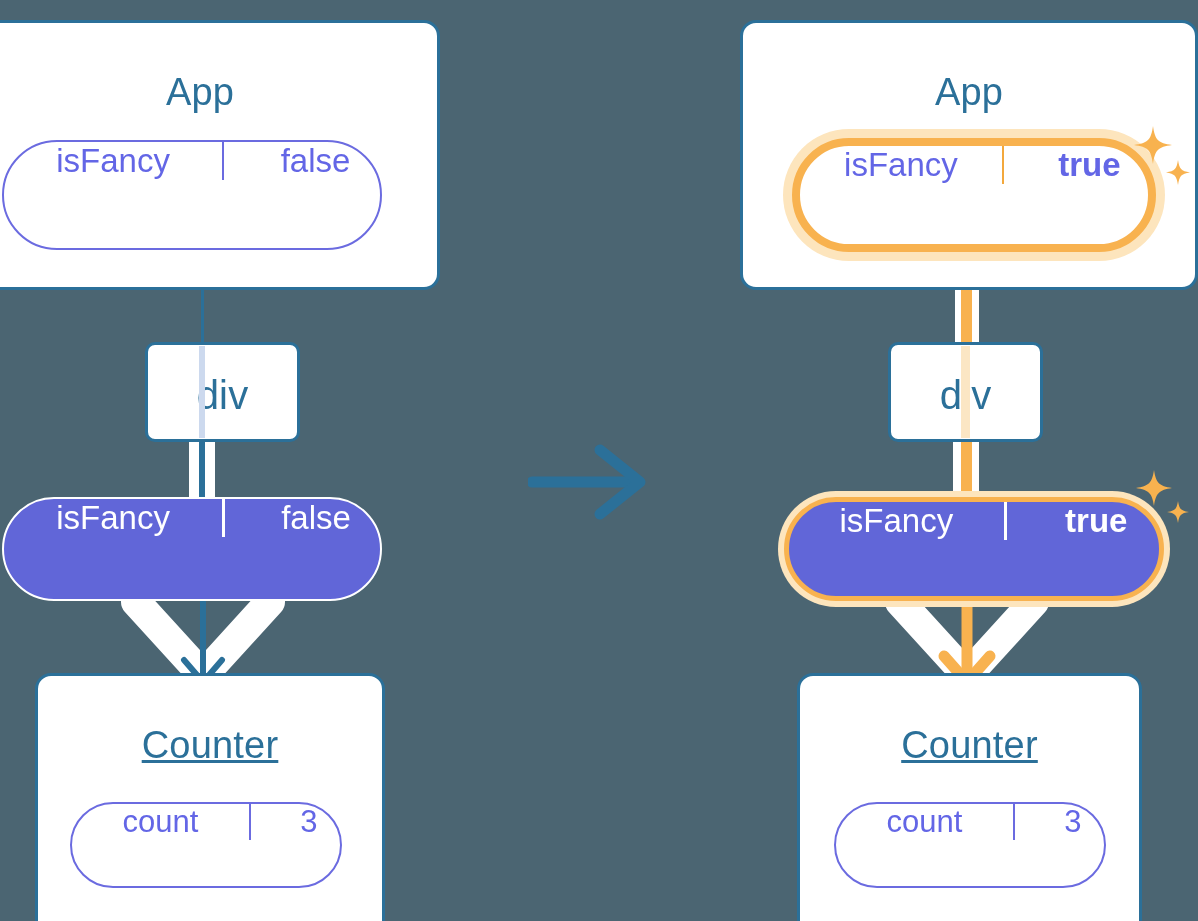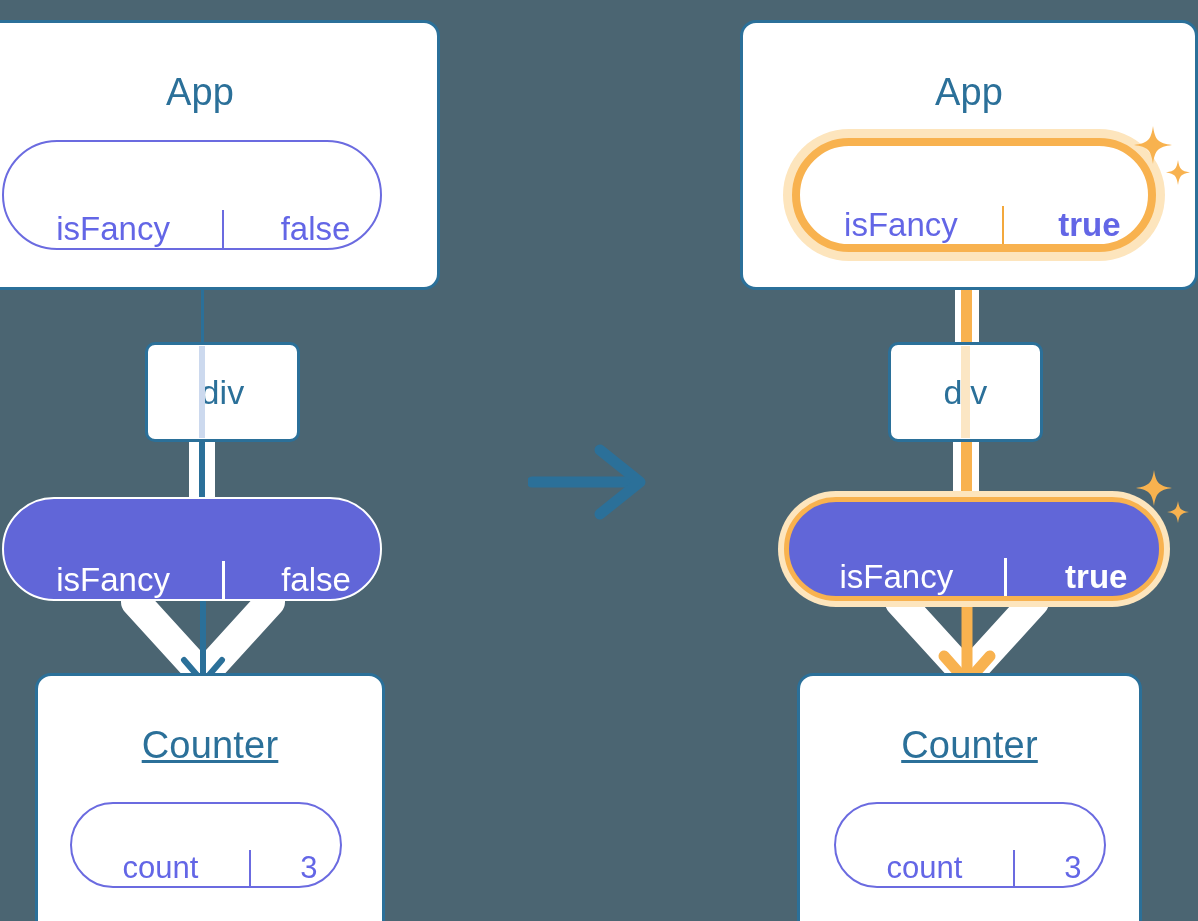--- a/index.html
+++ b/index.html
@@ -35,27 +35,27 @@
     position:absolute;left:0;right:0;
     text-align:center;
     color:#2b7099;
     font-size:38px;
     font-weight:400;
     letter-spacing:.2px;
     white-space:nowrap;
   }
   .box-app .box-title{top:48px;}
   .box-counter .box-title{top:48px;text-decoration:underline;}
-  .box-div .box-title{top:28px;font-size:34px;}
+  .box-div .box-title{top:28px;font-size:40px;}
 
   
   .pill{
     position:absolute;
     display:flex;
-    align-items:flex-end;
+    align-items:flex-start;
     box-sizing:border-box;
     border-radius:999px;
     z-index:8;
   }
   .pill .seg{
     display:flex;align-items:center;justify-content:center;
     font-size:33px;
     white-space:nowrap;
     box-sizing:border-box;
   }

